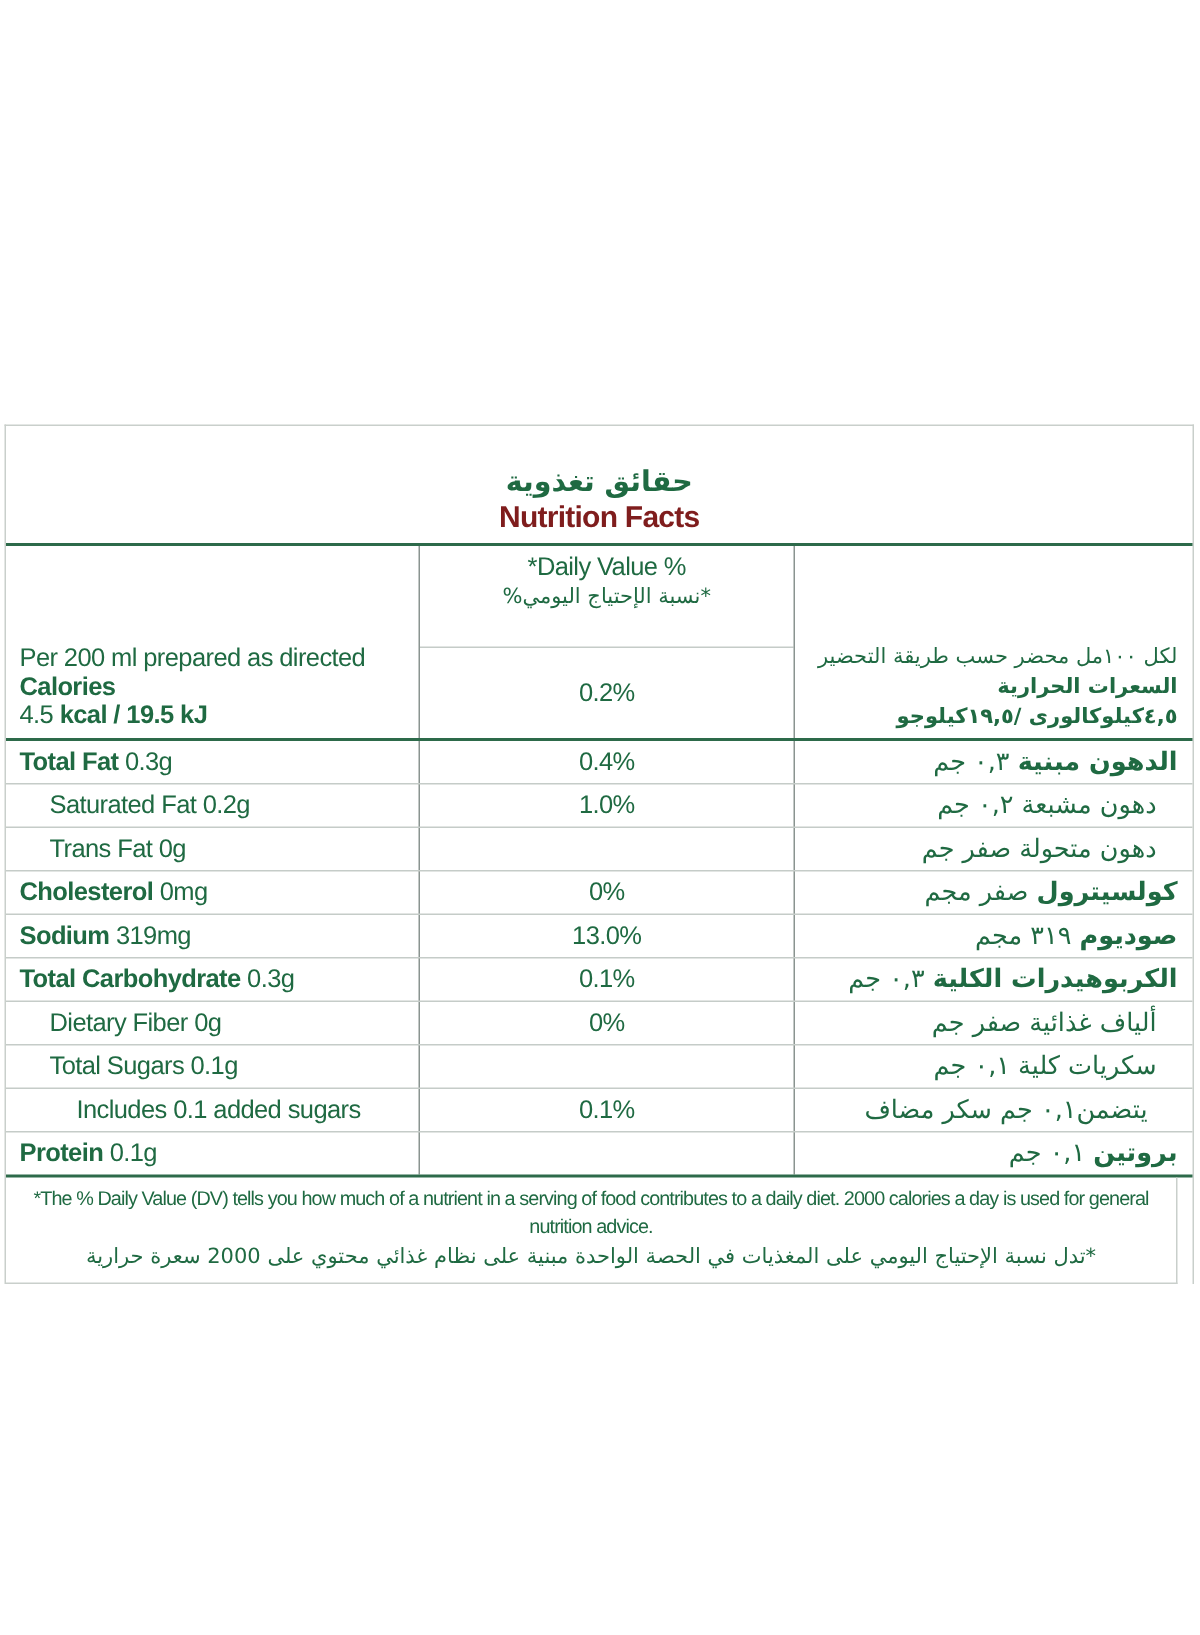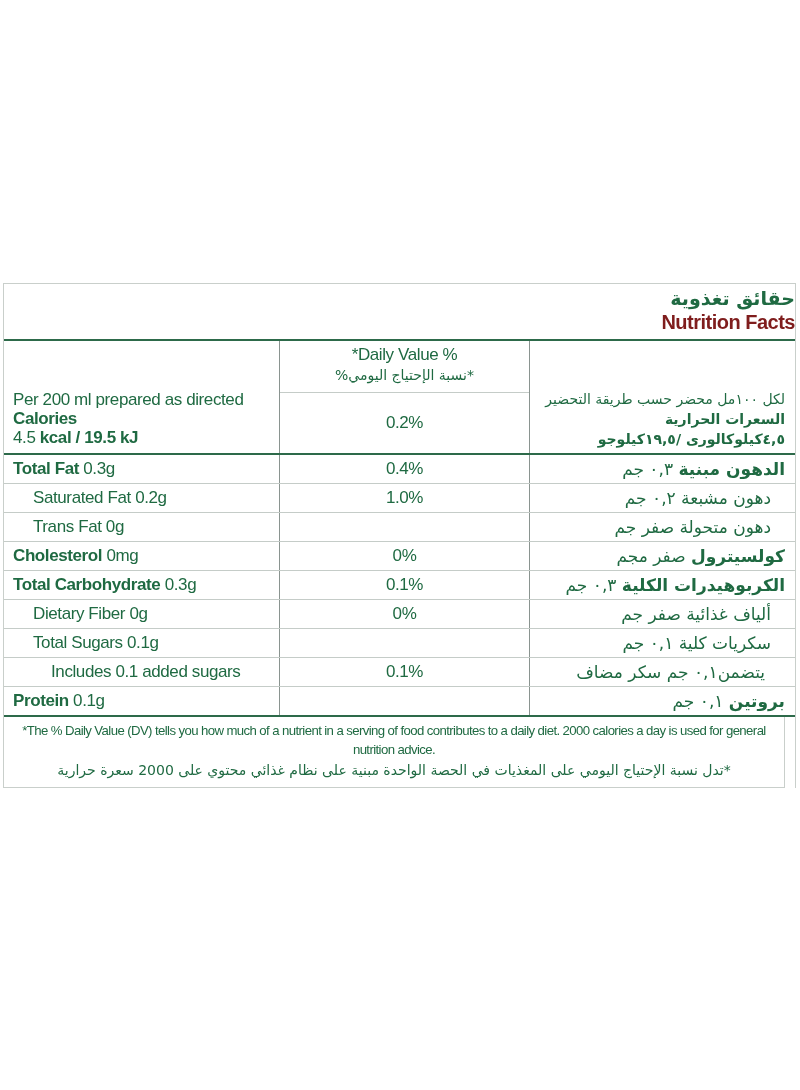--- a/index.html
+++ b/index.html
@@ -19,24 +19,25 @@
       position: absolute;
       left: 3px;
       top: 283px;
       width: 793px;
       border: 1.5px solid #c9cfcb;
       border-bottom: none;
       box-sizing: border-box;
     }
     .title-block {
       height: 57px;
-      text-align: right;
+      text-align: center;
       border-bottom: 2.5px solid #2d6a4a;
       box-sizing: border-box;
       padding-top: 2px;
+      margin-top: 23px;
     }
     .title-ar {
       font-family: "DejaVu Sans", sans-serif;
       font-weight: bold;
       font-size: 19px;
       line-height: 24px;
       color: #1f6a42;
       direction: rtl;
     }
     .title-en {
@@ -64,21 +65,21 @@
     td.col-ar { direction: rtl; text-align: right; padding-right: 10px !important; font-family: "DejaVu Sans", sans-serif; font-size: 14px; letter-spacing: 0; }
     tr.row td { height: 28px; }
     tr.thick-bottom td { border-bottom: 2.5px solid #2d6a4a; }
     .b { font-weight: bold; }
     .ind1 { padding-left: 20px; }
     .ind2 { padding-left: 38px; }
     .ar-ind1 { padding-right: 14px; }
     .ar-ind2 { padding-right: 20px; }
     .dv-head-en { font-size: 17px; line-height: 21px; }
     .dv-head-ar { font-family: "DejaVu Sans", sans-serif; font-size: 14px; line-height: 20px; direction: rtl; }
-    .header-dv-top { border-bottom: 1.2px solid #c5ccc8; height: 52px; box-sizing: border-box; padding-top: 3px; }
+    .header-dv-top { border-bottom: 1.2px solid #c5ccc8; height: 68px; box-sizing: border-box; padding-top: 3px; }
     .header-dv-bot { height: 60px; display: flex; align-items: center; justify-content: center; }
     .cal-en { line-height: 19px; font-size: 17px; padding-top: 48px; padding-bottom: 6px; }
     .cal-ar { font-size: 14px; line-height: 20px; padding-top: 38px; padding-bottom: 4px; }
     .footer {
       border-bottom: 1.5px solid #c9cfcb;
       border-right: 1.5px solid #c9cfcb;
       width: 781px;
       box-sizing: border-box;
       text-align: center;
       padding: 4px 0 6px 0;
@@ -137,20 +138,25 @@
       <td class="col-en"><span class="ind1">Trans Fat 0g</span></td>
       <td class="col-dv"></td>
       <td class="col-ar"><span class="ar-ind1">دهون متحولة صفر جم</span></td>
     </tr>
     <tr class="row">
       <td class="col-en"><span class="b">Cholesterol</span><span> 0mg</span></td>
       <td class="col-dv">0%</td>
       <td class="col-ar"><span class="b">كولسيترول</span><span> صفر مجم</span></td>
     </tr>
     <tr class="row">
+      <td class="col-en"><span class="b">Sodium</span><span> 319mg</span></td>
+      <td class="col-dv">13.0%</td>
+      <td class="col-ar"><span class="b">صوديوم</span><span> ٣١٩ مجم</span></td>
+    </tr>
+    <tr class="row">
       <td class="col-en"><span class="b">Total Carbohydrate</span><span> 0.3g</span></td>
       <td class="col-dv">0.1%</td>
       <td class="col-ar"><span class="b">الكربوهيدرات الكلية</span><span> ٠,٣ جم</span></td>
     </tr>
     <tr class="row">
       <td class="col-en"><span class="ind1">Dietary Fiber 0g</span></td>
       <td class="col-dv">0%</td>
       <td class="col-ar"><span class="ar-ind1">ألياف غذائية صفر جم</span></td>
     </tr>
     <tr class="row">

